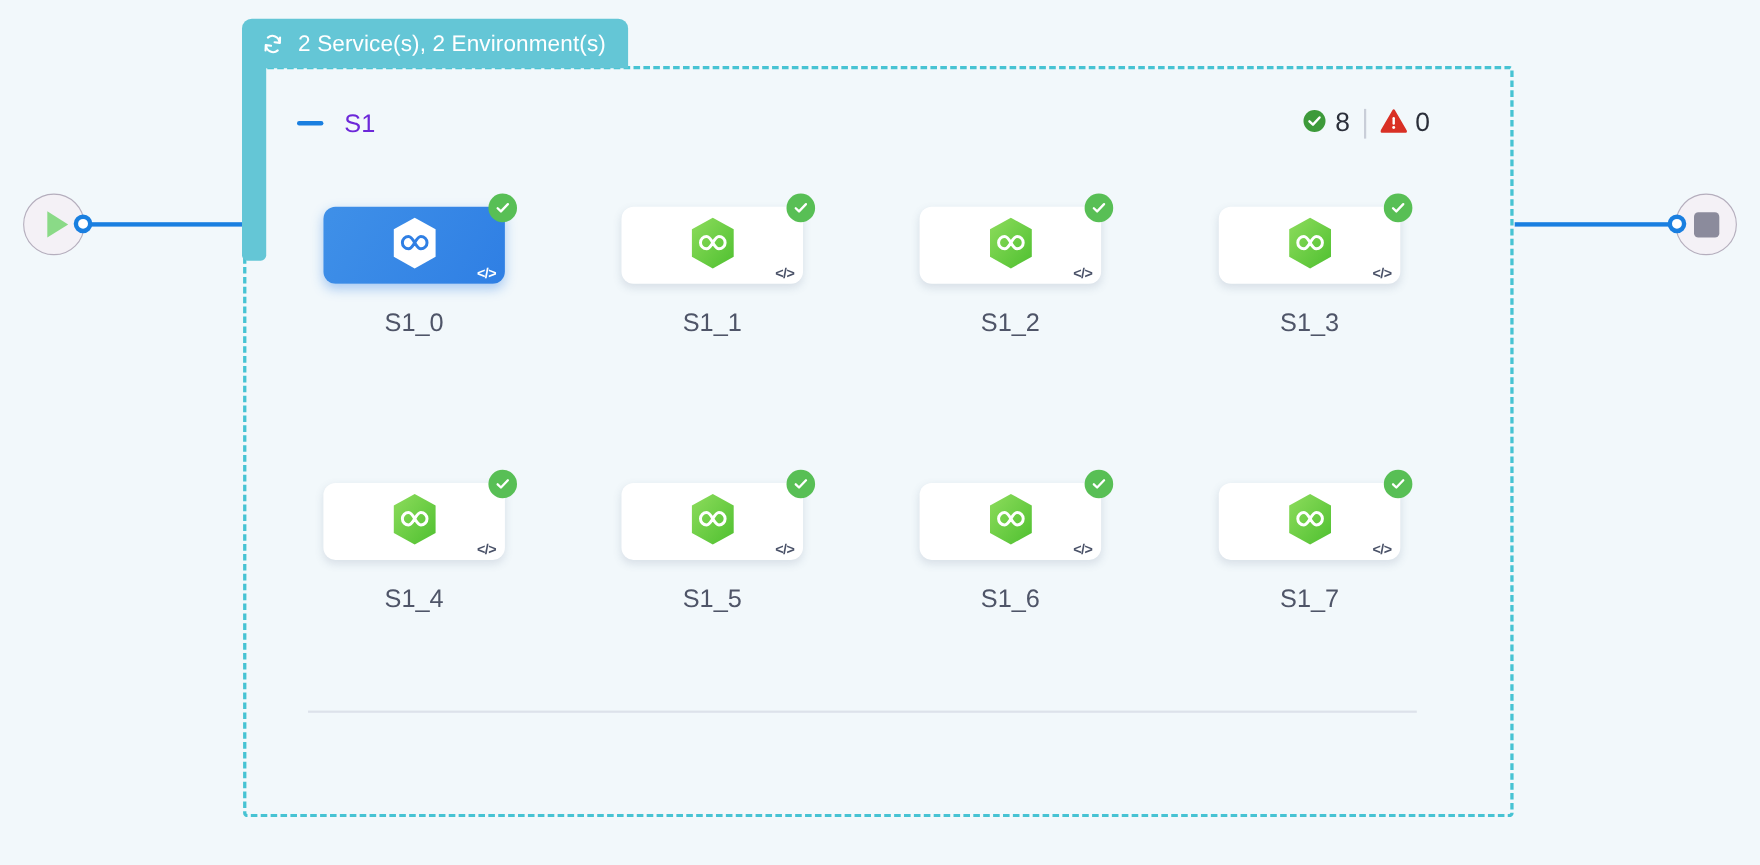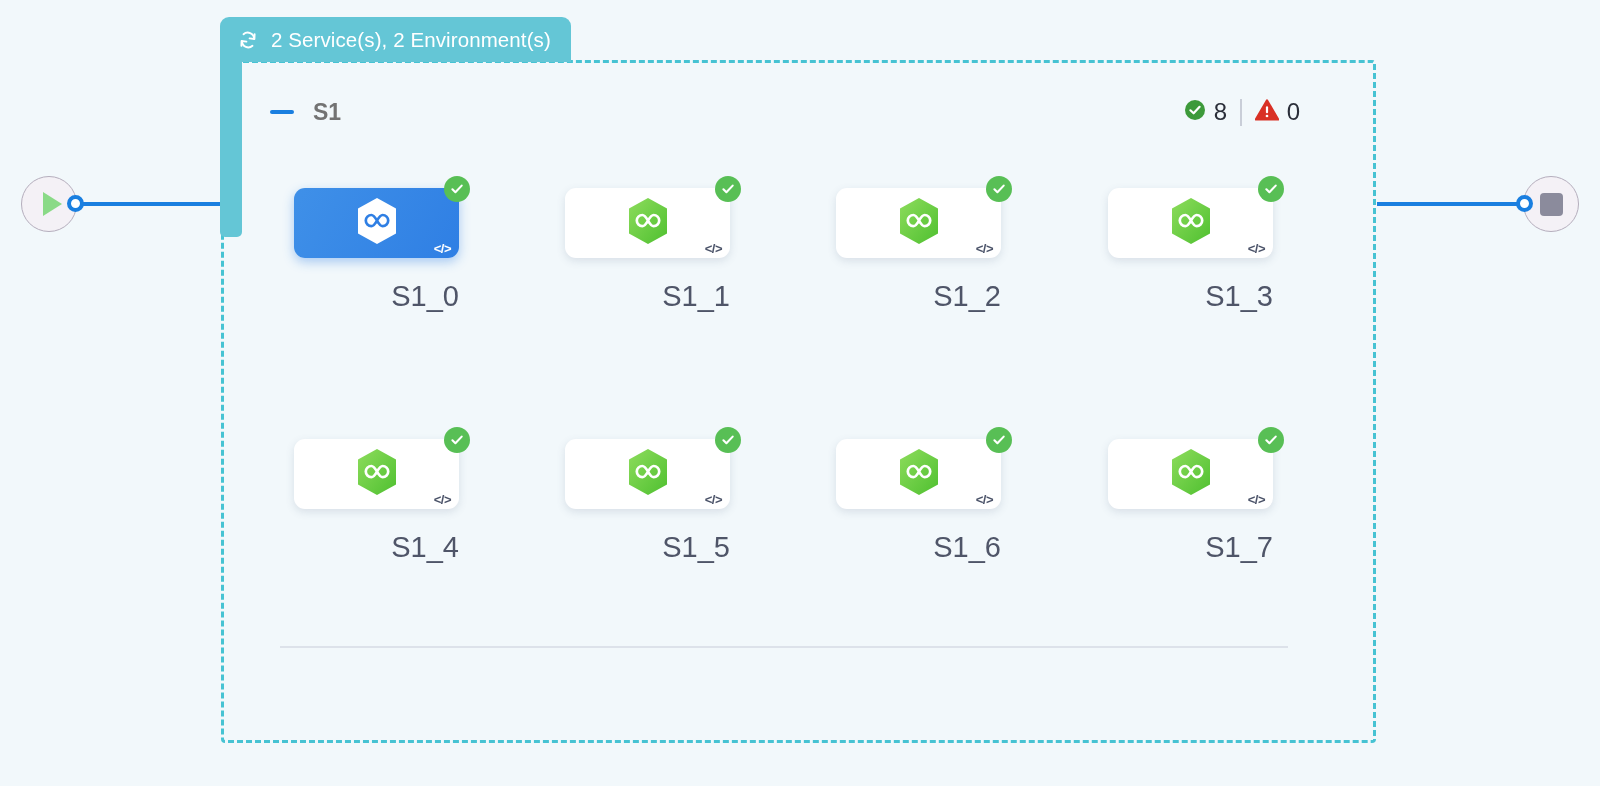--- a/index.html
+++ b/index.html
@@ -137,22 +137,22 @@
   #collapse-icon {
     width: 24px;
     height: 4px;
     background: #1a7fe0;
     border-radius: 2px;
     margin-right: 19px;
     cursor: pointer;
   }
   #group-name {
     font-size: 23px;
-    color: #737373;
-    font-weight: 700;
+    color: #6d28d9;
+    font-weight: 400;
   }
   #status-cluster {
     margin-left: auto;
     display: flex;
     align-items: center;
     gap: 9px;
   }
   .status-chip {
     display: flex;
     align-items: center;
@@ -210,22 +210,22 @@
     bottom: 2px;
     font-size: 13px;
     font-weight: 700;
     color: #4a5268;
     font-family: "Liberation Sans", sans-serif;
     letter-spacing: -.5px;
   }
   .node-card.selected .code-icon { color: #ffffff; }
   .node-label {
     margin-top: 22px;
-    text-align: right;
-    font-size: 29px;
+    text-align: center;
+    font-size: 23px;
     color: #4f5568;
     width: 165px;
   }
 
   
   #group-divider {
     position: absolute;
     left: 280px;
     top: 646px;
     width: 1008px;

